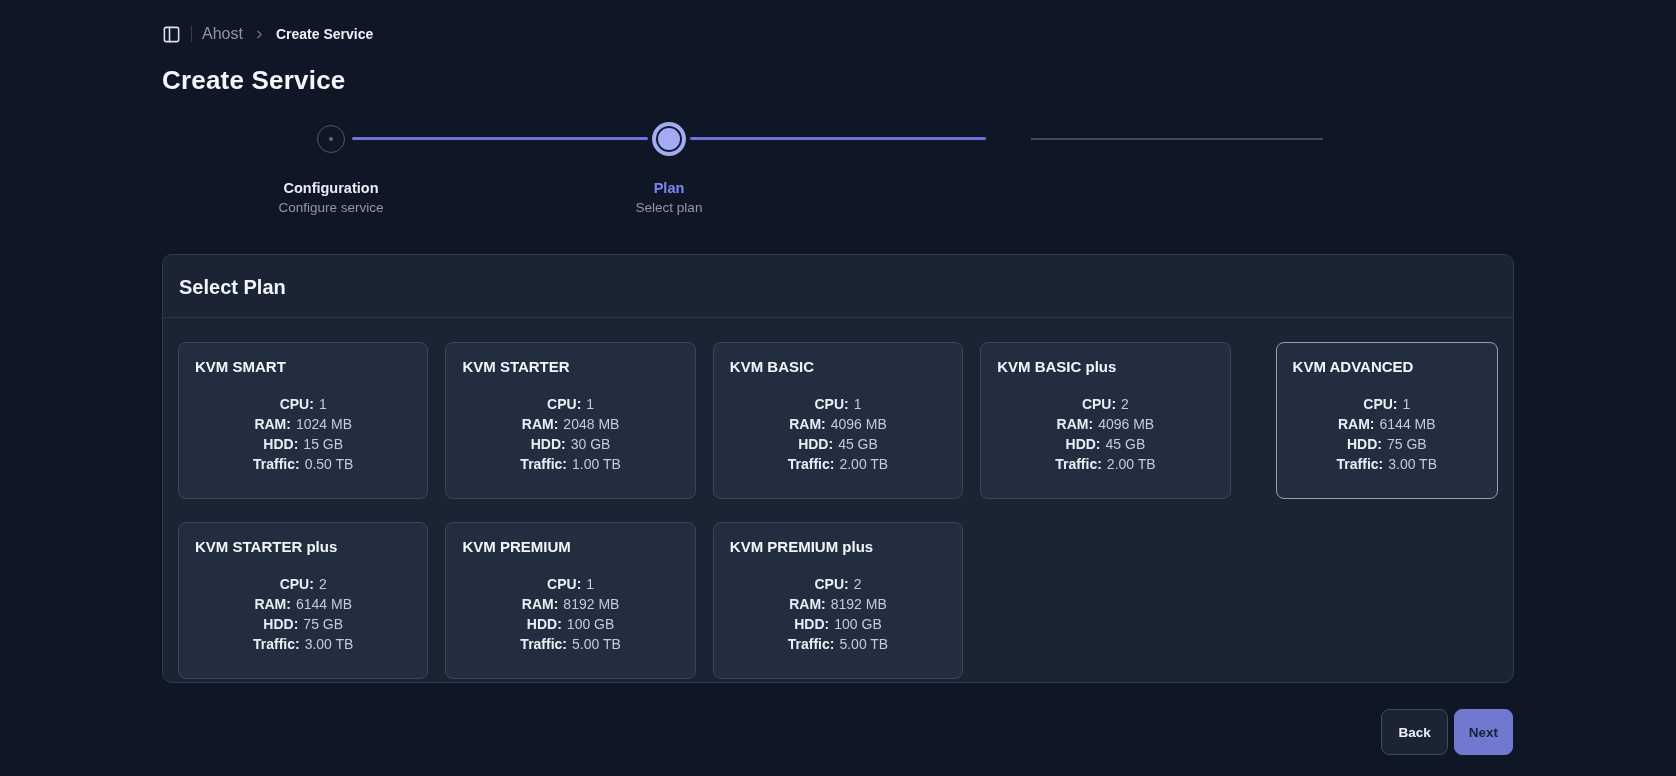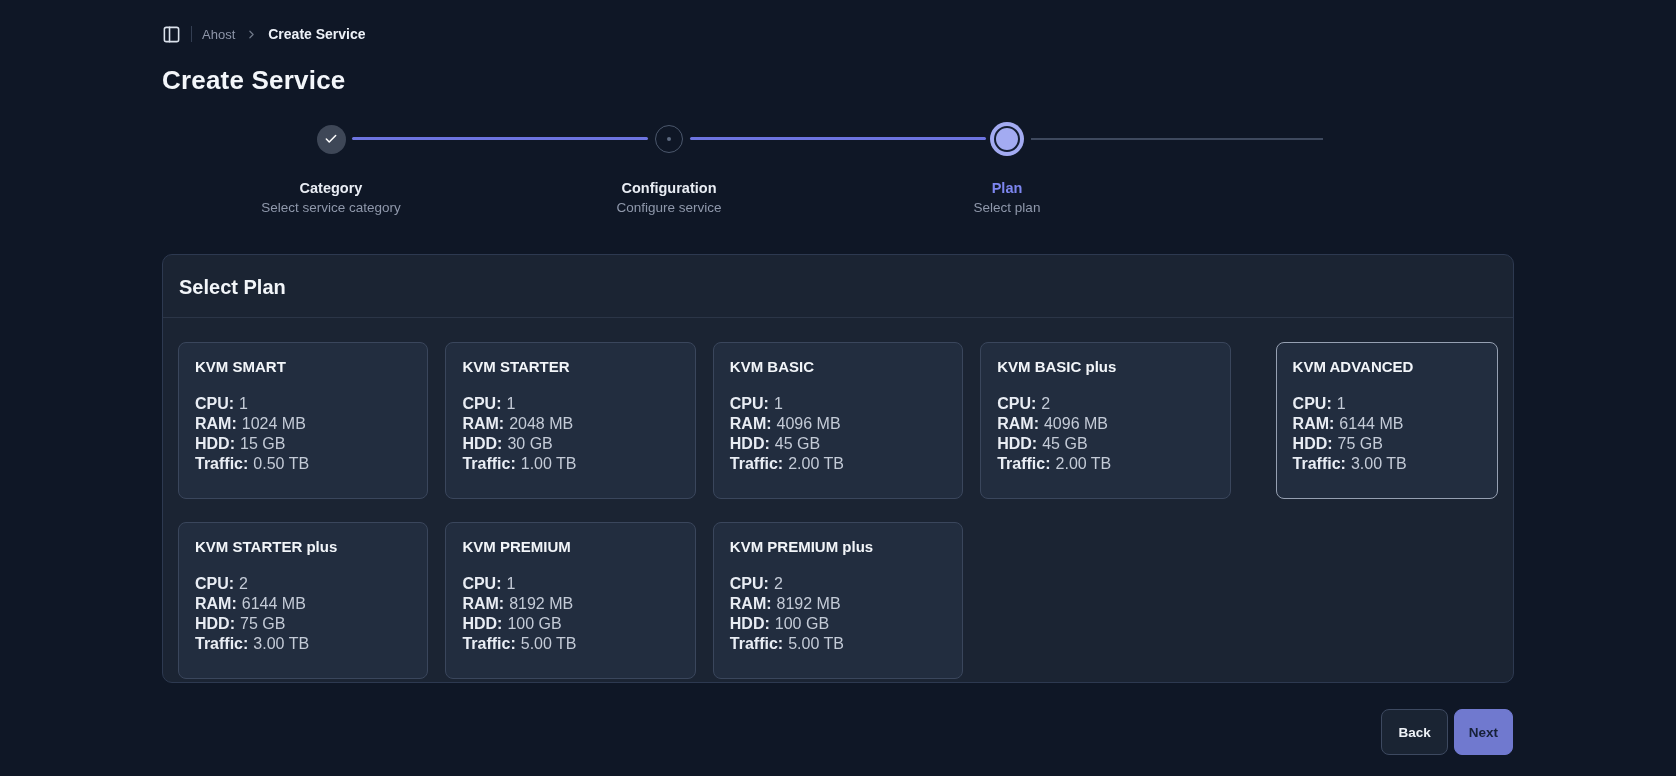--- a/index.html
+++ b/index.html
@@ -6,21 +6,21 @@
   html,body { width:1676px; height:776px; overflow:hidden; }
   body {
     background: var(--page-bg, #0f1726);
     font-family: "Liberation Sans", "DejaVu Sans", sans-serif;
     color: var(--text-primary, #eef2f8);
   }
   
   .topbar { display:flex; align-items:center; gap:10px; padding:24px 0 0 162px; height:44px; }
   .tb-icon { display:flex; align-items:center; cursor:pointer; }
   .tb-divider { width:1px; height:16px; background:#333e52; }
-  .tb-app { color:#8d95a8; font-size:13px; cursor:pointer; }
+  .tb-app { color:#8d95a8; font-size:16px; cursor:pointer; }
   .tb-chev { display:flex; align-items:center; }
   .tb-current { color:var(--text-primary,#eef2f8); font-size:14px; font-weight:600; }
   
   h1 { margin:20px 0 0 162px; font-size:26px; line-height:32px; font-weight:700; color:#f3f6fa; letter-spacing:.2px; }
   
   .stepper { position:relative; margin:26px 0 0 162px; width:1352px; height:98px; }
   .connectors { position:absolute; inset:0; }
   .connector { position:absolute; }
   .connector.c-done { height:3px; background:var(--accent,#6d74e0); border-radius:2px; top:15px; }
   .connector.c-pending { height:1.5px; background:var(--pending-line,#3e495e); top:16px; }
@@ -43,21 +43,21 @@
   
   .panel { margin:34px 0 0 162px; width:1352px; height:429px;
     background:var(--panel-bg,#1b2433); border:1px solid var(--panel-border,#2d3950); border-radius:10px; }
   .panel-header { padding:21px 16px 18px 16px; font-size:20px; font-weight:700; color:#f2f5f9;
     border-bottom:1px solid #2b3547; }
   .plans { display:grid; grid-template-columns:repeat(5,1fr); gap:23px 17px; padding:24px 15px 16px 15px; }
   .plan-card { background:var(--card-bg,#222d3f); border:1px solid var(--card-border,#3a465c);
     border-radius:8px; padding:15px 16px; height:157px; cursor:pointer; }
   .plan-card.highlight { border-color:var(--card-border-highlight,#96a0b2);margin-left:28px; }
   .plan-title { font-size:15px; font-weight:700; color:#f2f5f9; margin-bottom:19px; }
-  .spec-line { font-size:16px; line-height:20px; color:#c4cbd7; }
+  .spec-line { font-size:14px; line-height:20px; color:#c4cbd7;text-align:center; }
   .spec-label { font-weight:700; color:#e9edf4; margin-right:5px; }
   
   .footer { display:flex; justify-content:flex-end; gap:6px; margin:26px 163px 0 0; }
   .btn { height:46px; border-radius:8px; font-size:13.5px; font-weight:600; padding:0 16px;
     display:flex; align-items:center; font-family:inherit; cursor:pointer; }
   .btn-back { background:#1a2433; border:1px solid #3d4960; color:#eef2f7; }
   .btn-next { background:var(--next-btn-bg,#7079cf); border:1px solid var(--next-btn-bg,#7079cf);
     color:var(--next-btn-text,#172138); padding:0 14px; }
 </style>
 </head>
@@ -82,31 +82,20 @@
 
 <h1>Create Service</h1>
 
 <div class="stepper">
   <div class="connectors">
       <div class="connector pos-0 c-done"></div>
       <div class="connector pos-1 c-done"></div>
       <div class="connector pos-2 c-pending"></div>
     </div>
   <div class="steps">
-      <div class="step done">
-    <div class="circle-row">
-          <div class="step-circle done">
-            <svg width="14" height="14" viewBox="0 0 24 24" fill="none" stroke="#ffffff" stroke-width="2.6" stroke-linecap="round" stroke-linejoin="round">
-              <polyline points="20 6 9 17 4 12"></polyline>
-            </svg>
-          </div>
-        </div>
-    <div class="step-title">Category</div>
-    <div class="step-sub">Select service category</div>
-  </div>
       <div class="step pending">
     <div class="circle-row">
           <div class="step-circle pending"></div>
         </div>
     <div class="step-title">Configuration</div>
     <div class="step-sub">Configure service</div>
   </div>
       <div class="step active">
     <div class="circle-row">
           <div class="step-circle active"></div>

